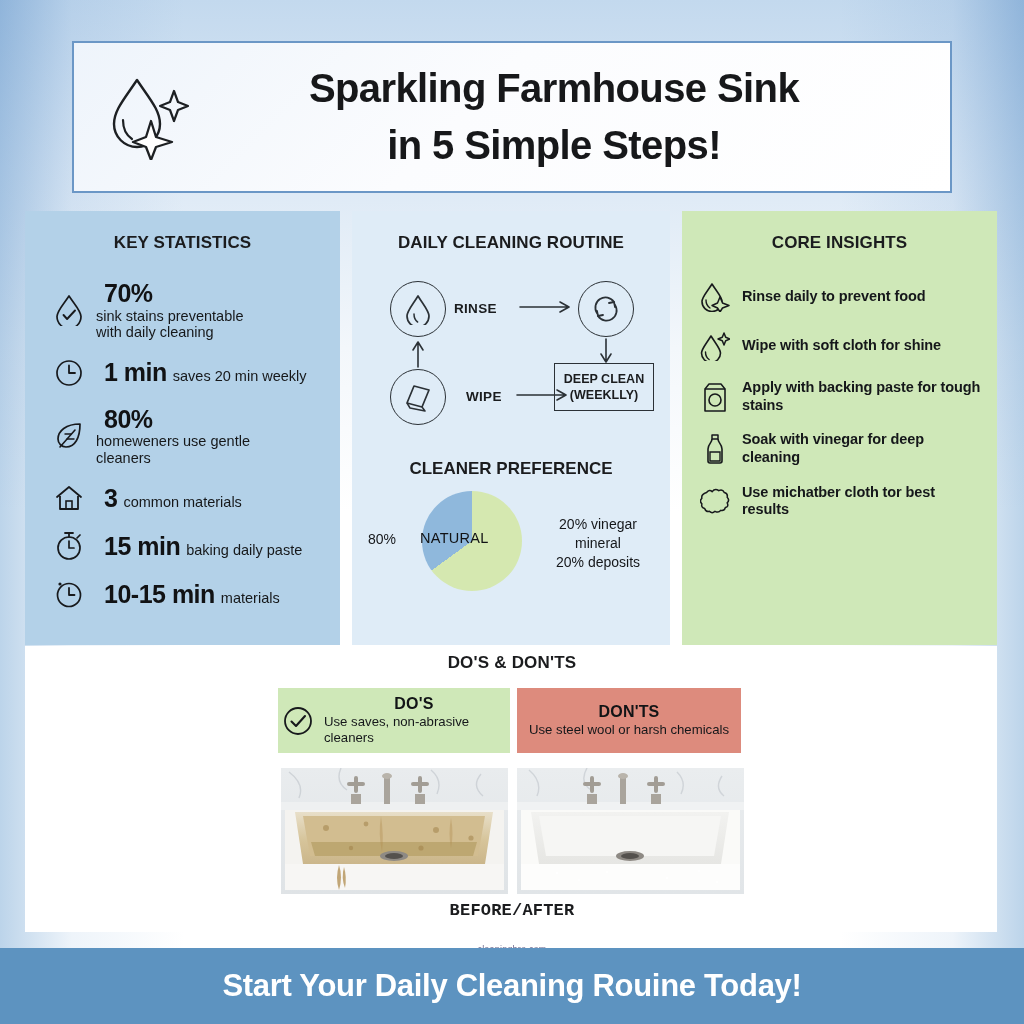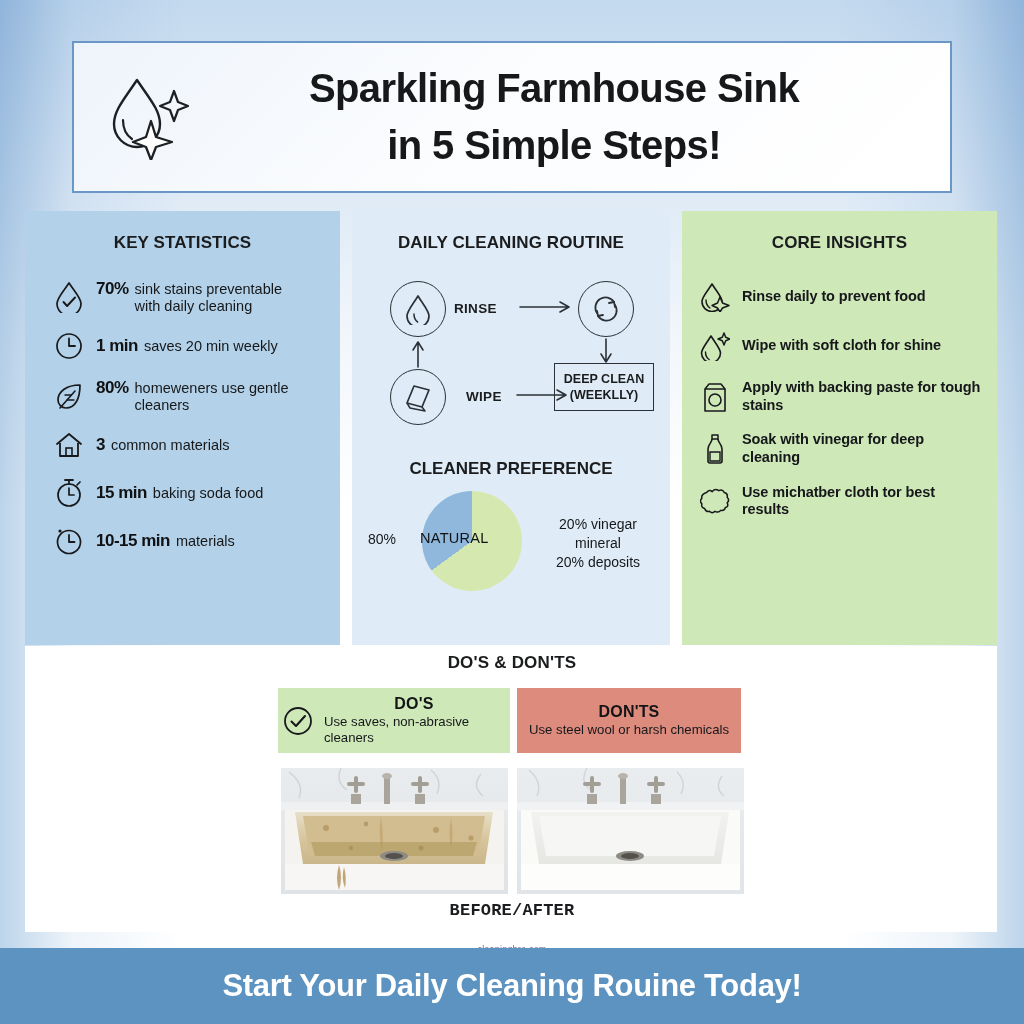--- a/index.html
+++ b/index.html
@@ -45,22 +45,22 @@
   .p-routine { left: 352px; width: 318px; background: #dfecf7; }
   .p-core    { left: 682px; width: 315px; background: #cfe8b8; }
   .p-routine .panel-title { margin-bottom: 24px; }
   .p-core .panel-title { margin-bottom: 28px; }
 
   
   .stat-row { display: flex; align-items: center; gap: 11px; margin-bottom: 16px; padding-left: 12px; }
   .stat-icon { flex: none; width: 32px; height: 32px; display: flex; align-items: center; justify-content: center; }
   .stat-text { display: flex; align-items: baseline; flex-wrap: wrap; line-height: 1.14; }
   .stat-val {
-    font-size: 17px; font-weight: bold; color: #111214;
-    letter-spacing: -0.5px; margin-right: 6px; white-space: nowrap;
+    font-size: 25px; font-weight: bold; color: #111214;
+    letter-spacing: -0.5px; margin-right: 6px; white-space: nowrap; margin-left: 8px;
   }
   .stat-lab { font-size: 14.5px; color: #16181a; max-width: 168px; }
 
   
   .flow { position: relative; height: 168px; margin: 6px 2px 0; }
   .node {
     position: absolute; width: 56px; height: 56px; border-radius: 50%;
     border: 1.6px solid #2b3136; display: flex; align-items: center; justify-content: center;
     background: transparent;
   }
@@ -218,21 +218,21 @@
       <span class="stat-icon">
         <svg width="30" height="32" viewBox="0 0 30 32">
           <circle cx="15" cy="18" r="11" fill="none" stroke="#17191c" stroke-width="1.7"></circle>
           <path d="M11 3 h8 M15 3 v4" fill="none" stroke="#17191c" stroke-width="1.8" stroke-linecap="round"></path>
           <path d="M15 11 V18 h5" fill="none" stroke="#17191c" stroke-width="1.7" stroke-linecap="round" stroke-linejoin="round"></path>
           <path d="M23 8 l3-3" fill="none" stroke="#17191c" stroke-width="1.7" stroke-linecap="round"></path>
         </svg>
       </span>
       <span class="stat-text">
         <span class="stat-val">15 min</span>
-        <span class="stat-lab">baking soda food</span>
+        <span class="stat-lab">baking daily paste</span>
       </span>
     </div>
 
     <div class="stat-row">
       <span class="stat-icon">
         <svg width="30" height="30" viewBox="0 0 30 30">
           <circle cx="15" cy="16" r="11.5" fill="none" stroke="#17191c" stroke-width="1.7"></circle>
           <path d="M15 9 V16 h5.5" fill="none" stroke="#17191c" stroke-width="1.8" stroke-linecap="round" stroke-linejoin="round"></path>
           <circle cx="6" cy="5" r="1.6" fill="#17191c"></circle>
         </svg>

